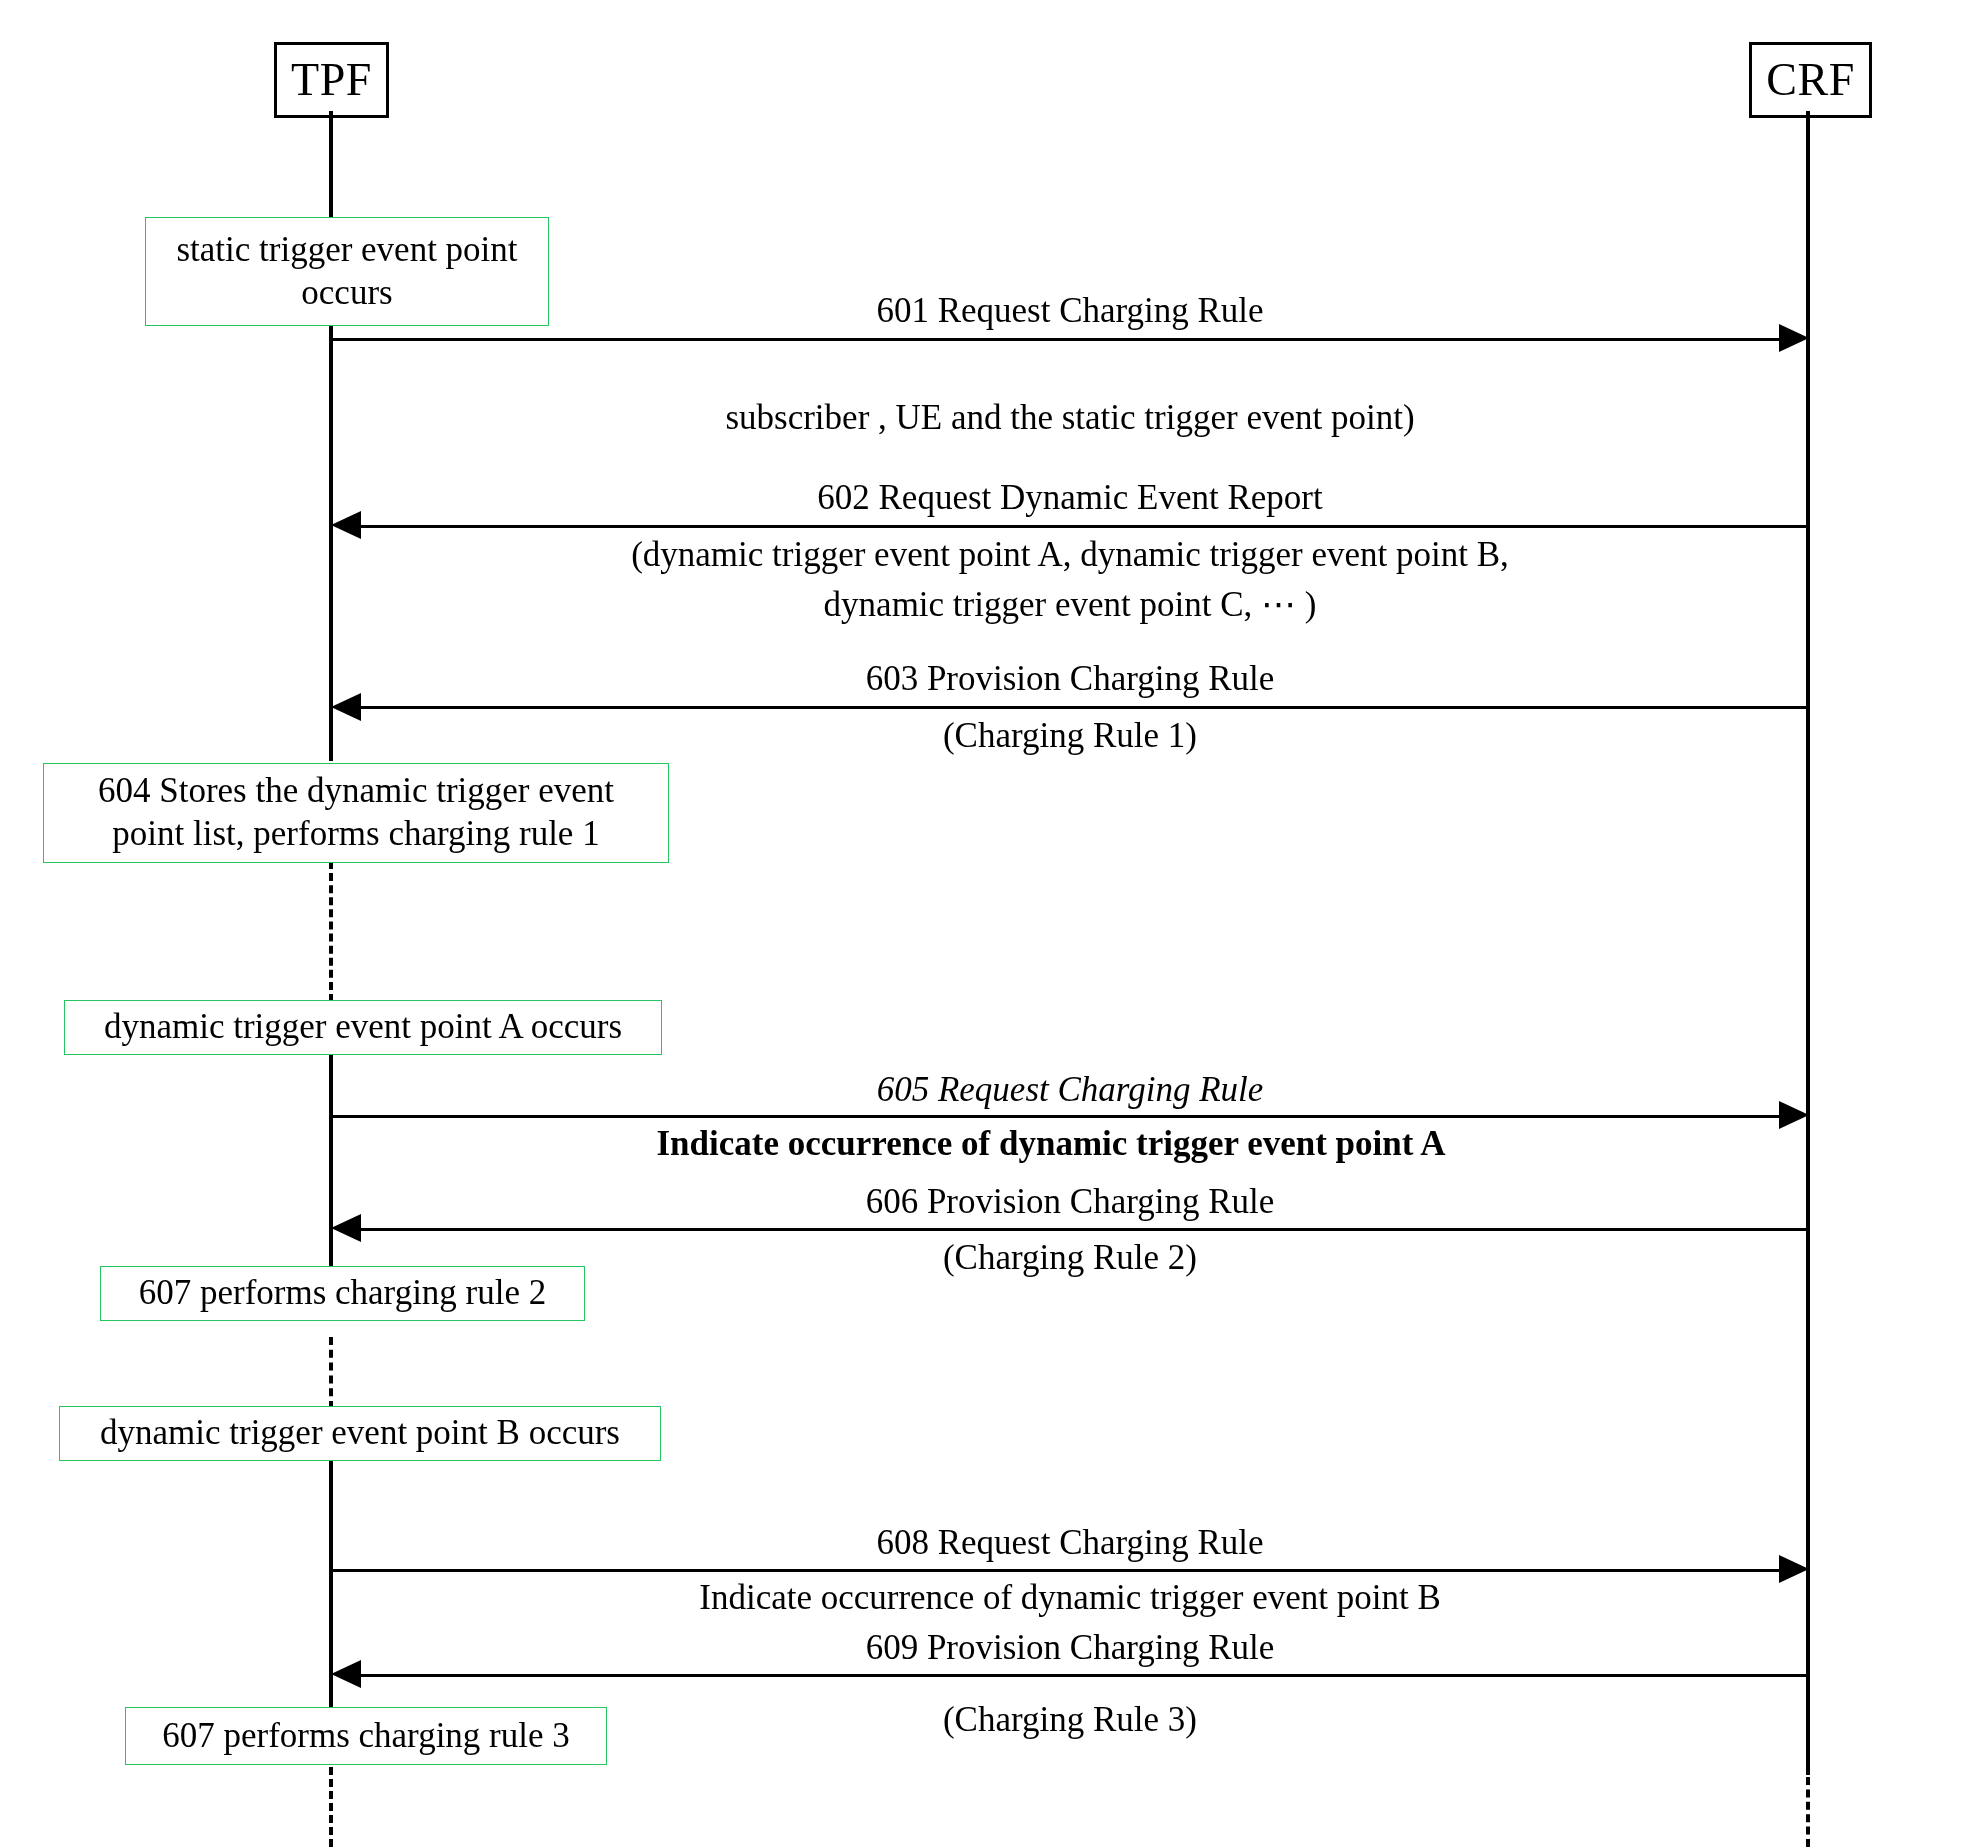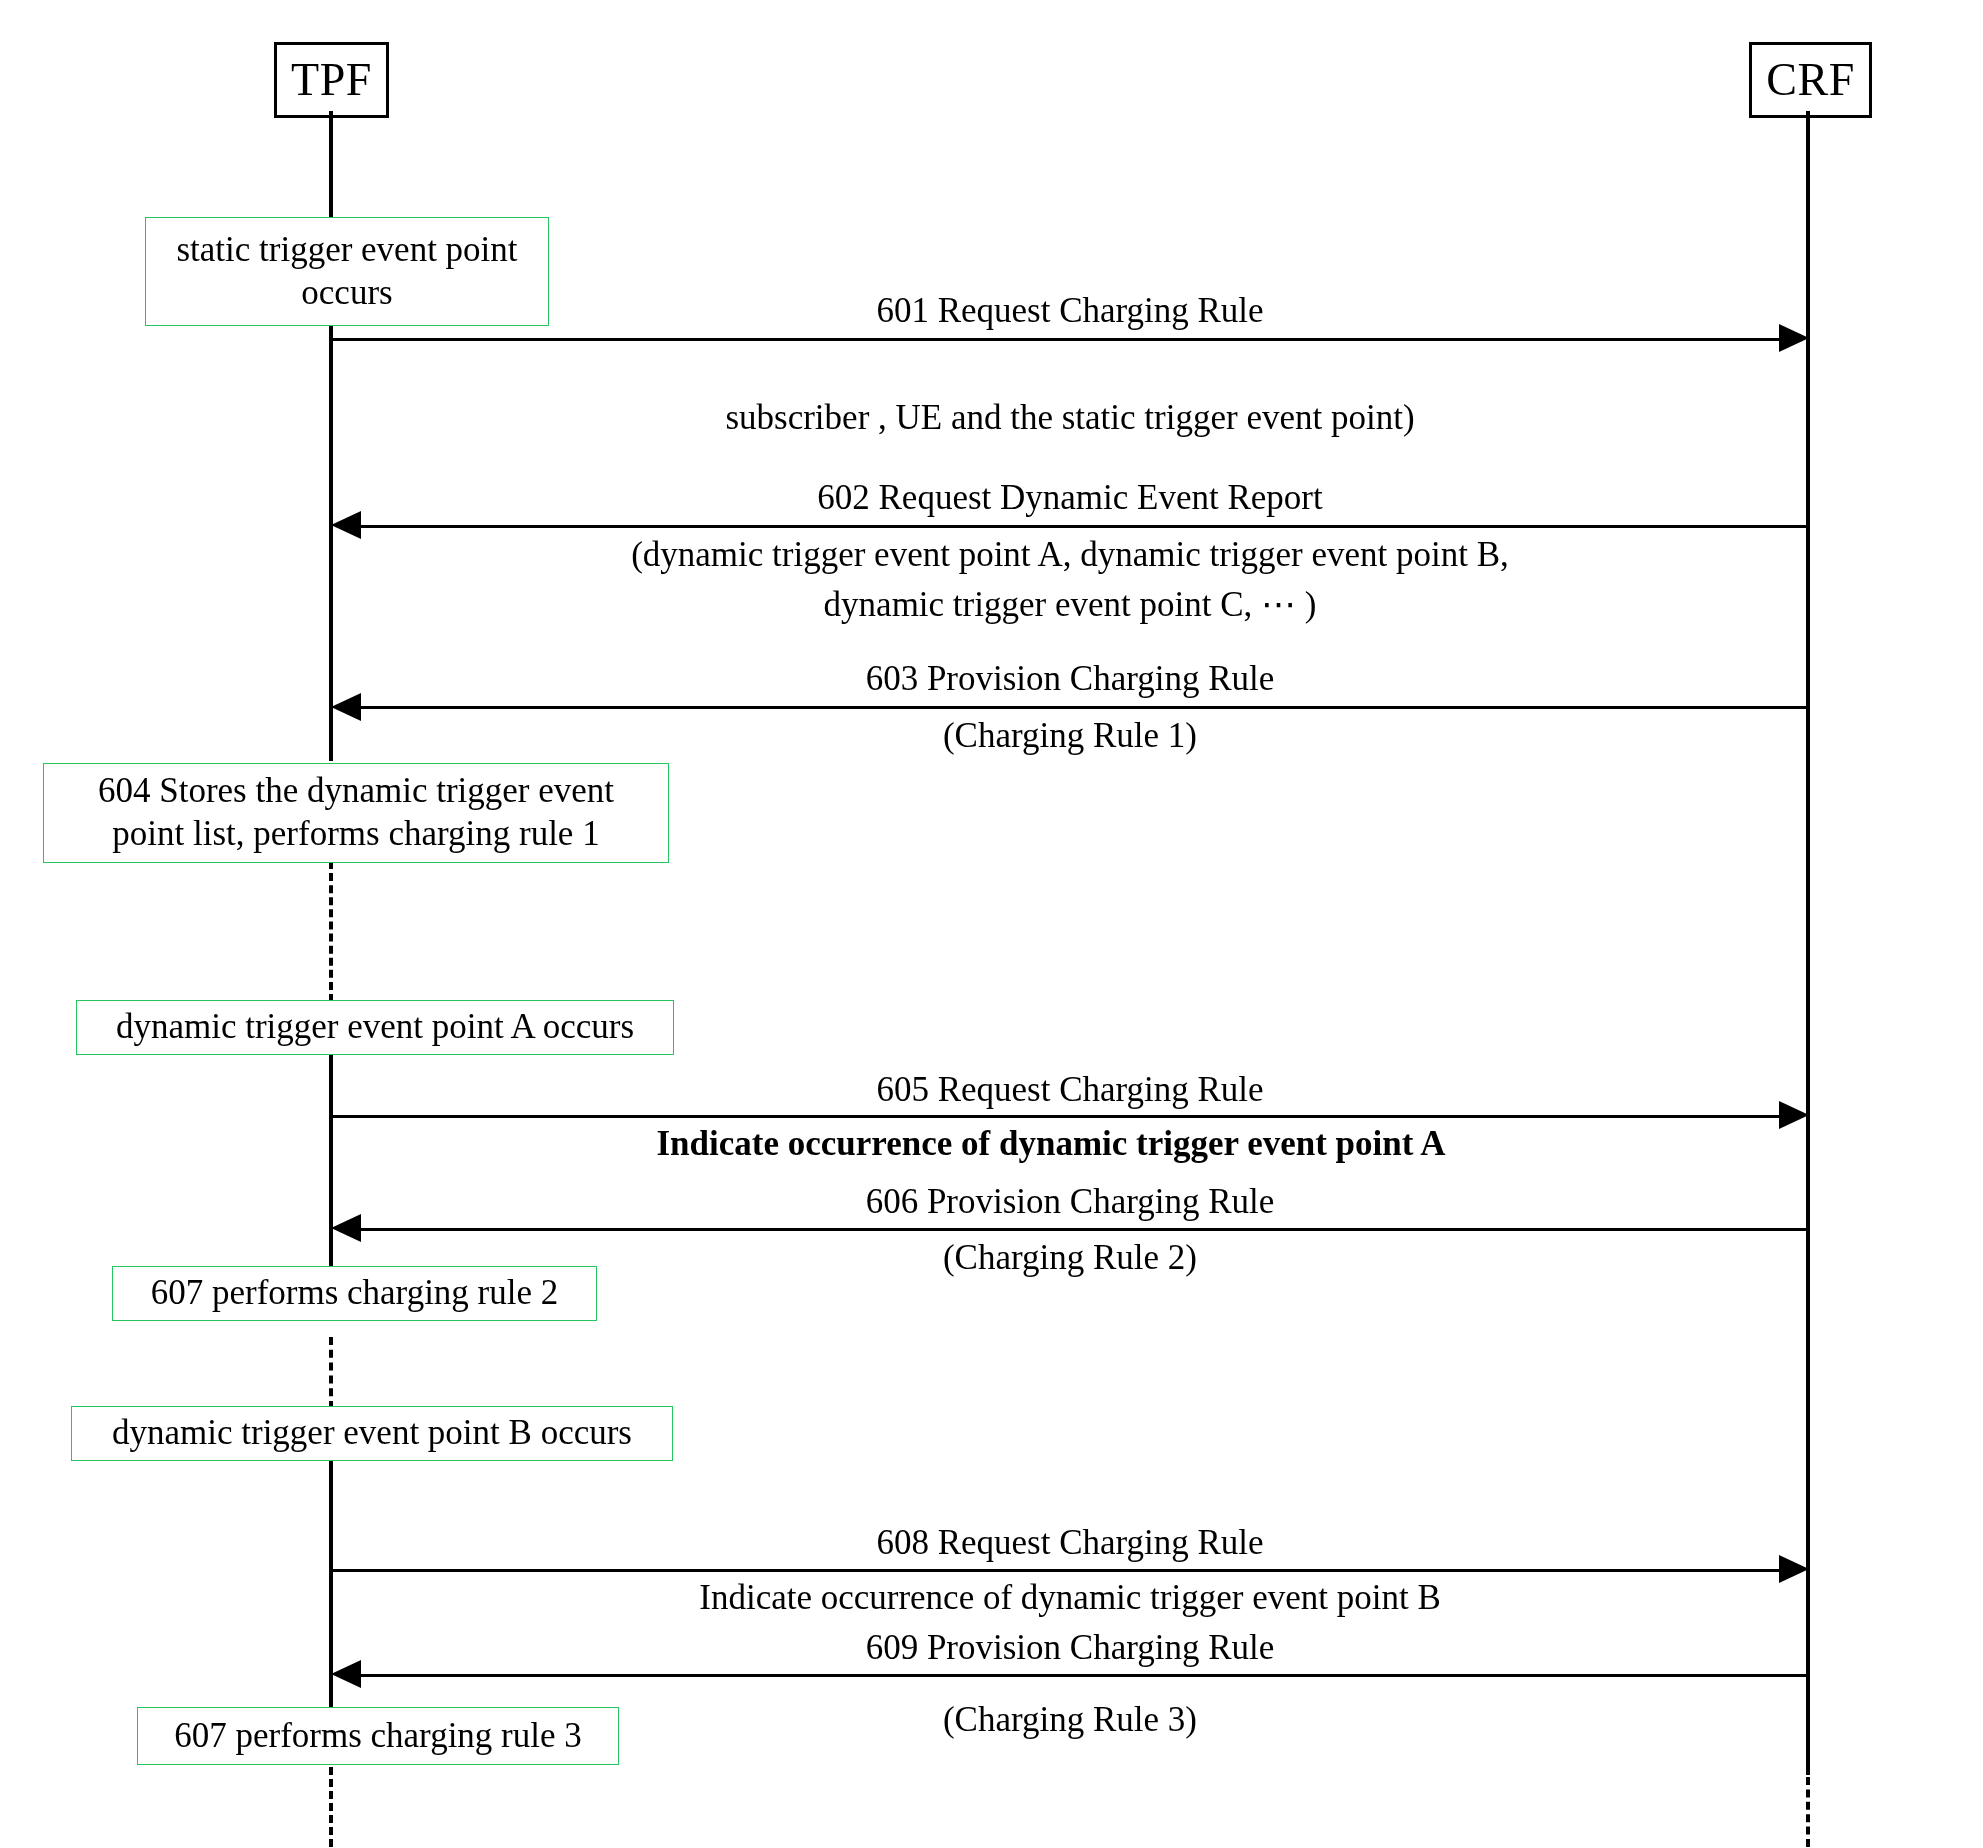--- a/index.html
+++ b/index.html
@@ -53,21 +53,20 @@
     align-items: center;
     justify-content: center;
     text-align: center;
     font-size: 35px;
     line-height: 1.22;
     padding: 2px 8px;
     z-index: 4;
   }
   .note-box.one-line {
     line-height: 1.05;
-    margin-left: 12px;
   }
   
   .msg-line {
     position: absolute;
     height: 0;
     border-top: 3px solid #000;
     z-index: 2;
   }
   .arrowhead {
     position: absolute;
@@ -155,21 +154,21 @@
 
   <div class="note-box" style="left:43px; top:763px; width:626px; height:100px;">
     <span>604  Stores the dynamic trigger event</span>
     <span>point list, performs charging rule 1</span>
   </div>
 
   <div class="note-box one-line" style="left:64px; top:1000px; width:598px; height:55px;">
     <span>dynamic trigger event point A occurs</span>
   </div>
 
-  <div class="msg-label" style="left:331px; top:1068px; width:1478px;">
+  <div class="msg-label" style="left:331px; top:1068px; width:1478px;font-style:italic;">
     <span>605   Request Charging Rule</span>
   </div>
   <div class="msg-line" style="left:331px; top:1115px; width:1463px;"></div>
   <div class="arrowhead right" style="left:1779px; top:1101px;"></div>
   <div class="msg-label" style="left:312px; top:1122px; width:1478px;font-weight:bold;">
     <span>Indicate occurrence of dynamic trigger event point A</span>
   </div>
 
   <div class="msg-label" style="left:331px; top:1180px; width:1478px;">
     <span>606  Provision Charging Rule</span>

